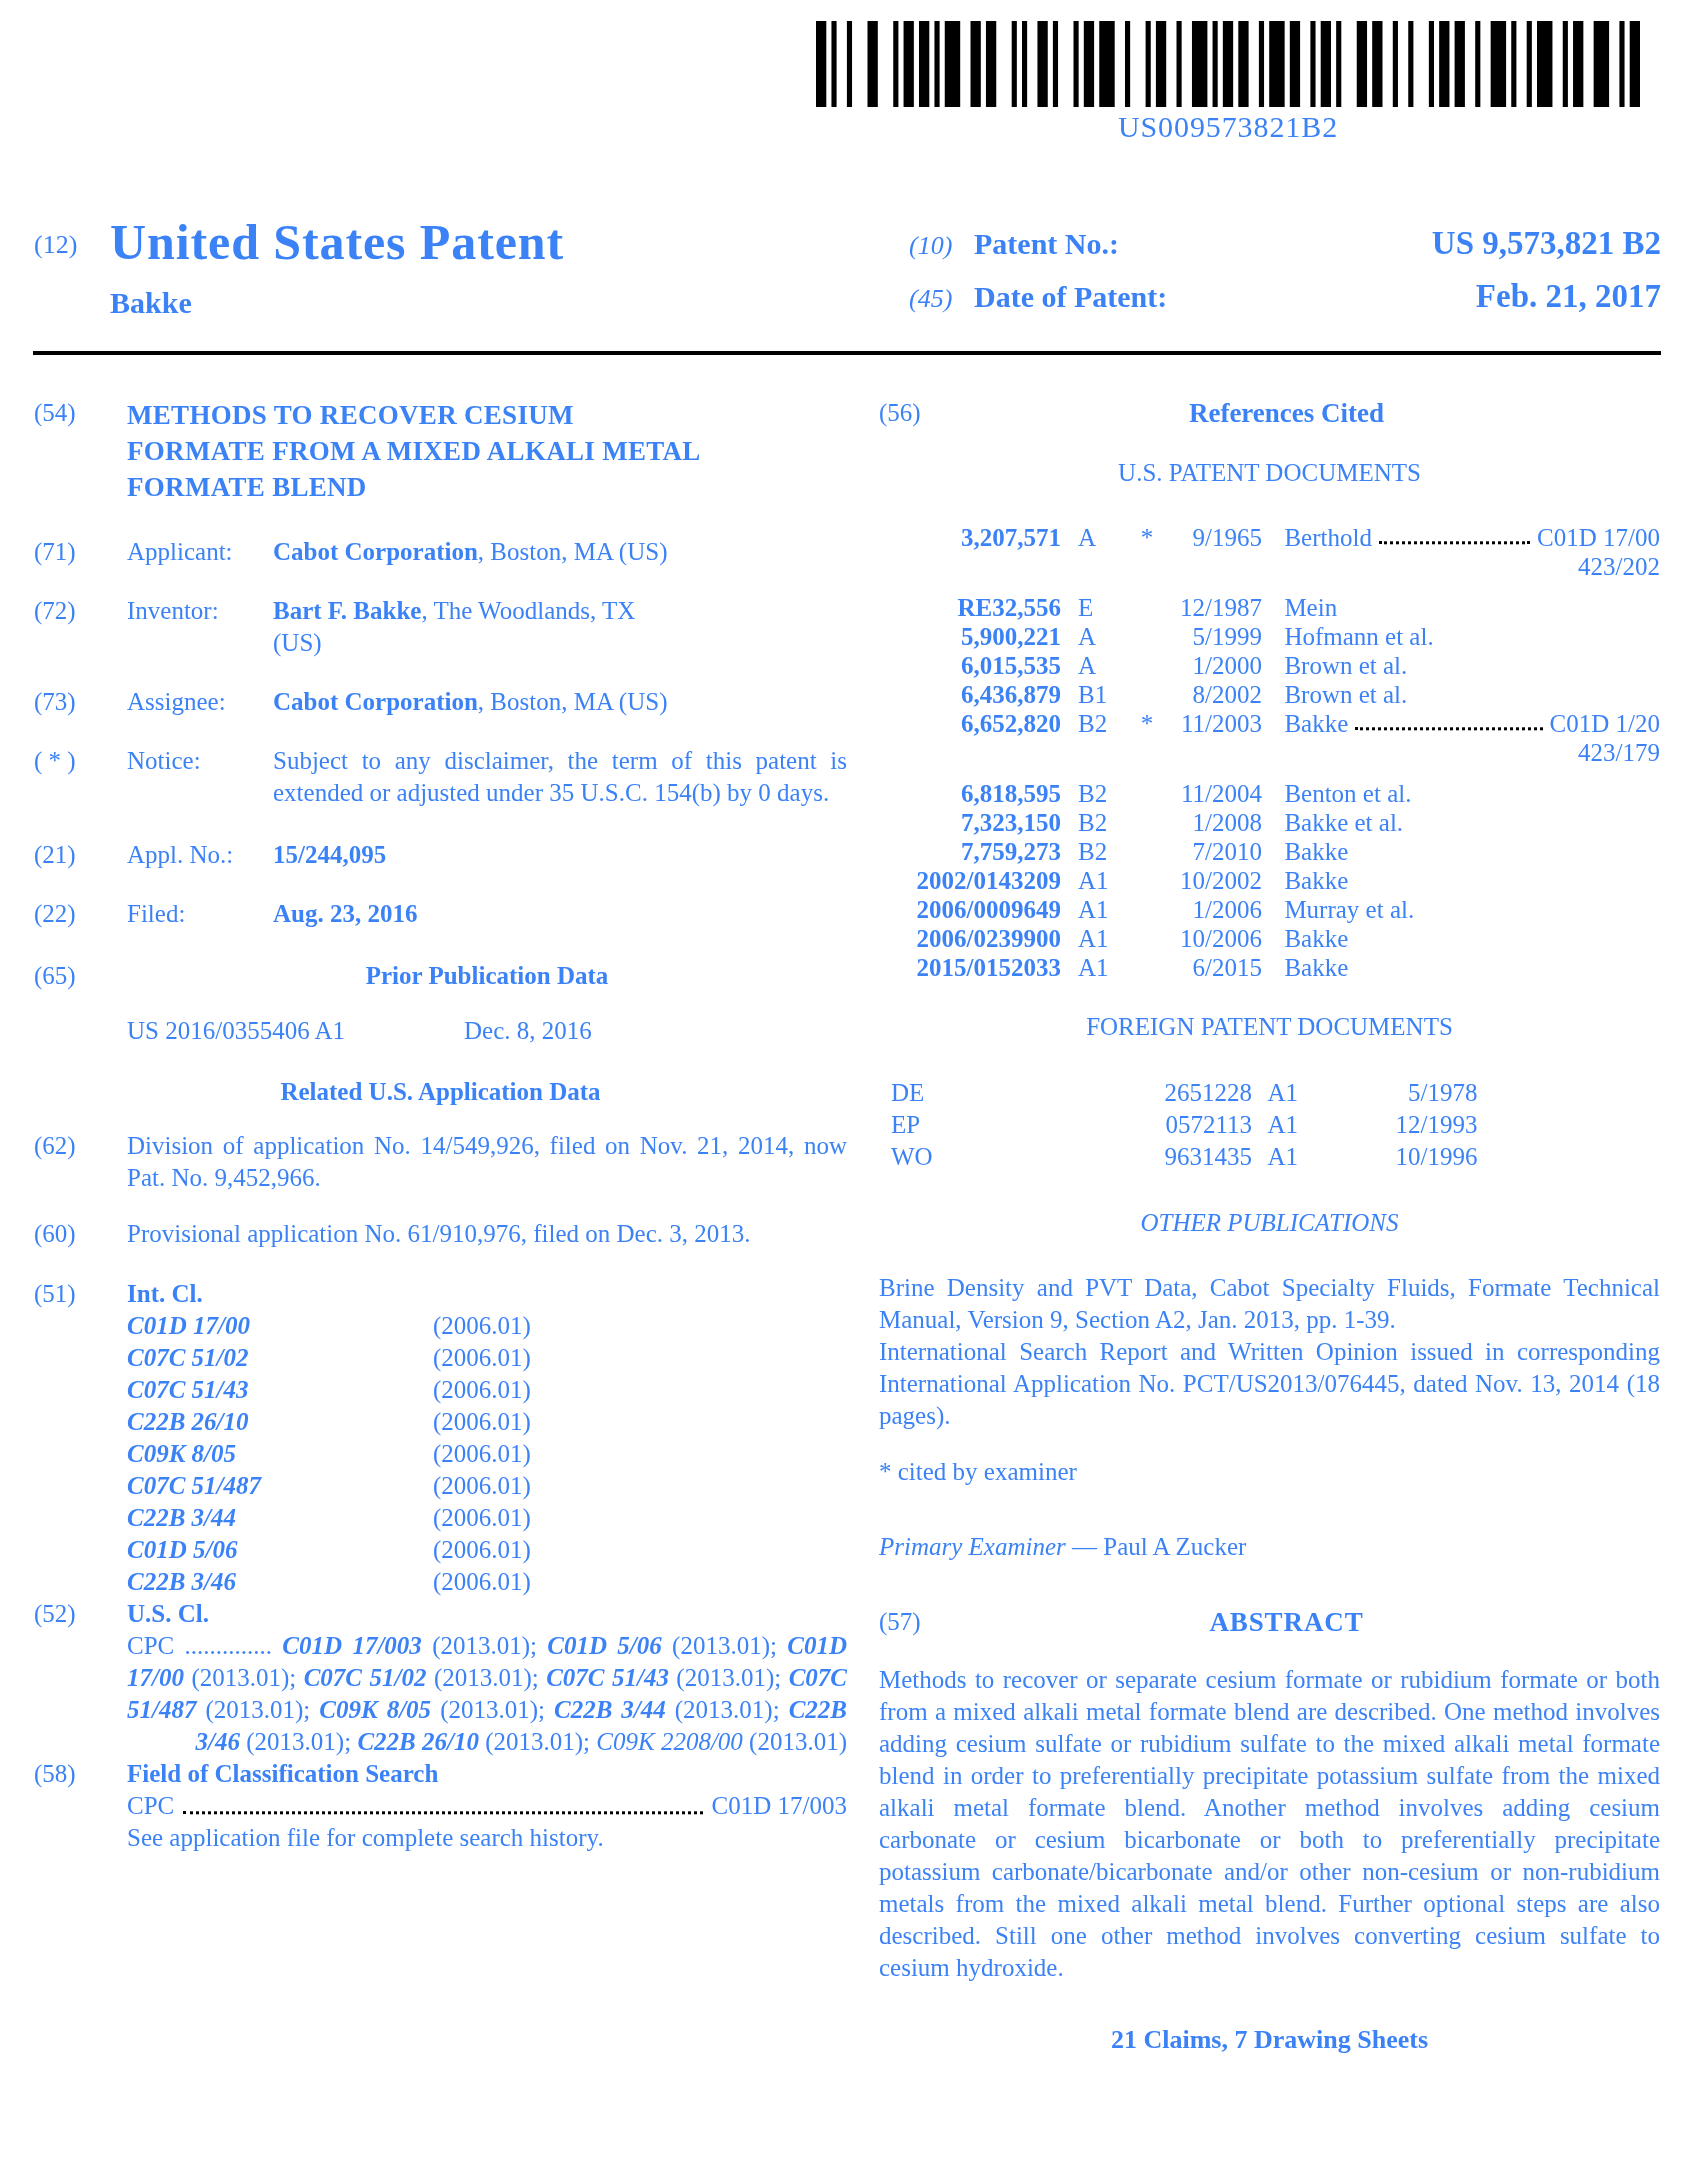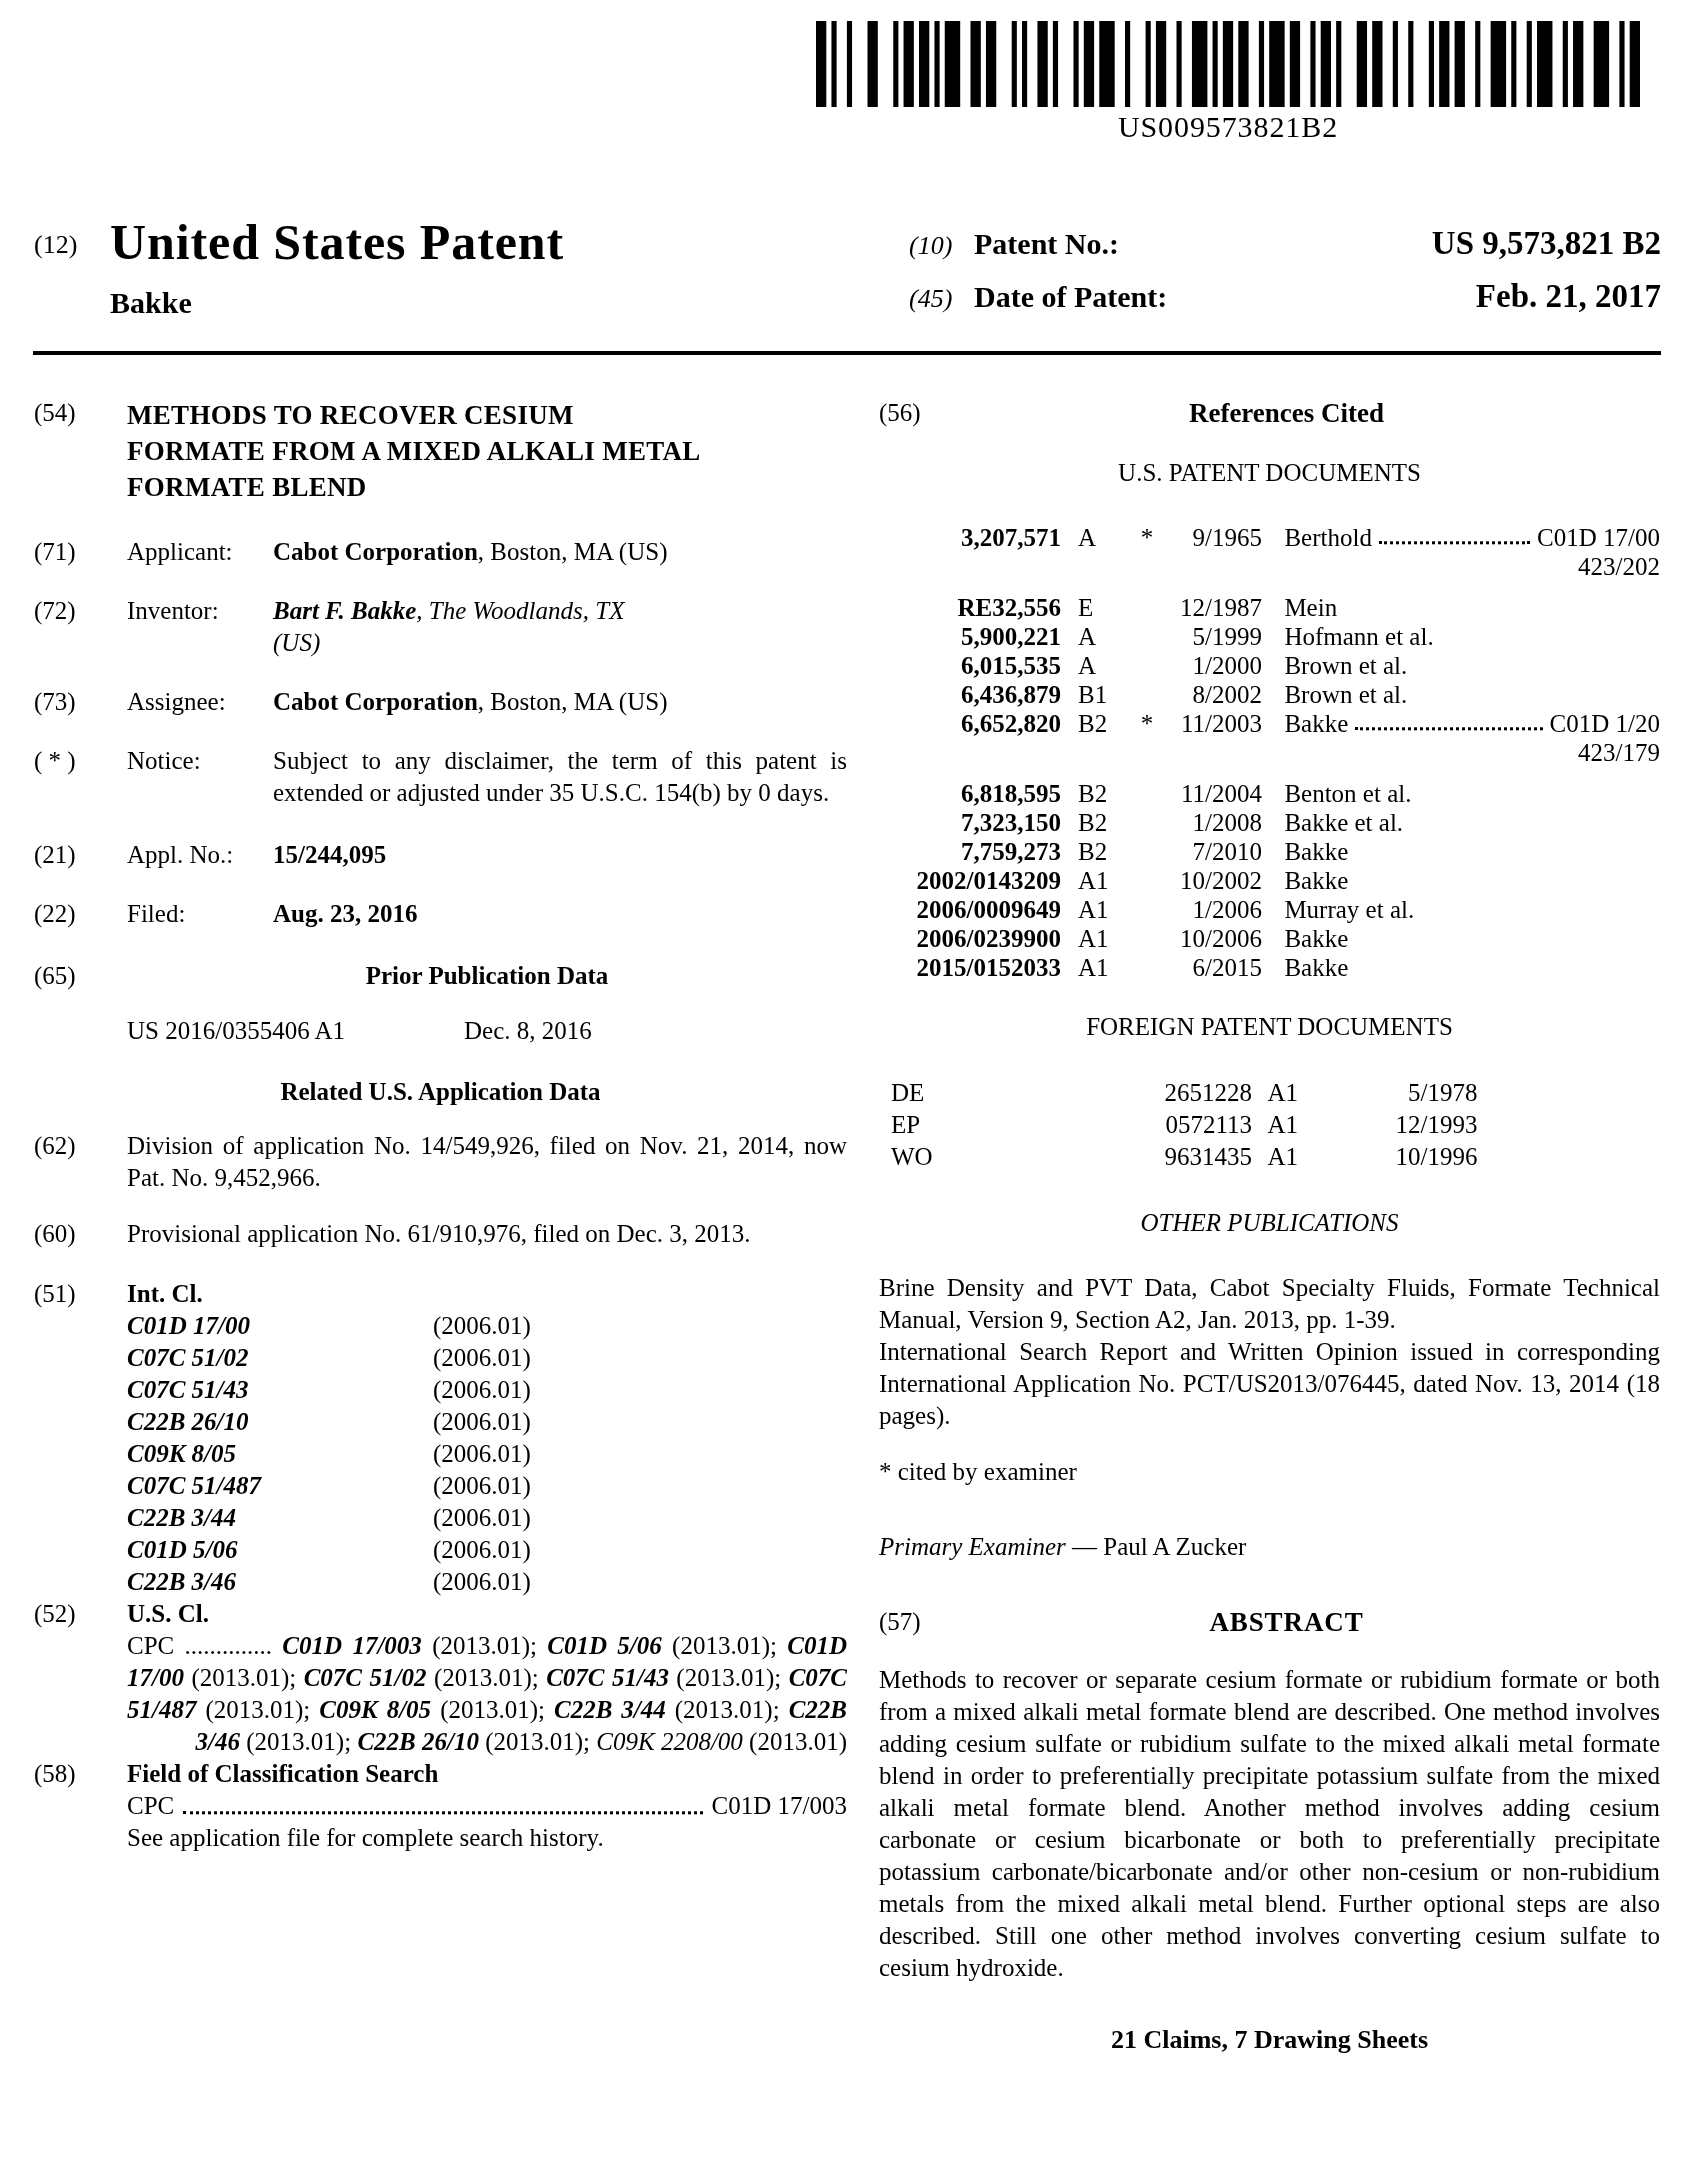--- a/index.html
+++ b/index.html
@@ -1,17 +1,17 @@
 <!DOCTYPE html>
 <html style="font-size:13.8px"><head>
 <meta charset="utf-8">
 <style>
   html,body{margin:0;padding:0;background:#e8e8e8;}
   .page{position:relative;width:1693px;height:2182px;background:#ffffff;margin:0 auto;
-        font-family:"Liberation Serif","DejaVu Serif",serif;color:#000000;overflow:hidden;}
+        font-family:"Liberation Serif","DejaVu Serif",serif;color:#3b82f6;overflow:hidden;}
 
   
   .barcode-wrap{position:absolute;left:816px;top:20.6px;width:824px;height:86px;}
   .barcode-wrap svg{width:100%;height:100%;display:block;}
   .barcode-label{position:absolute;left:816px;top:110px;width:824px;text-align:center;
                  font-size:30px;letter-spacing:0.9px;}
 
   
   .hdr-left{position:absolute;left:34px;top:217px;display:flex;align-items:flex-end;}
   .hdr-num{font-size:26px;width:76px;flex:none;padding-bottom:6.9px;}
@@ -30,21 +30,21 @@
   .col-right{position:absolute;left:879px;top:397px;width:781px;font-size:25px;line-height:32px;}
 
   .sec{display:flex;margin-bottom:27px;}
   .secnum{width:93px;flex:none;}
   .seclabel{width:146px;flex:none;}
   .secbody{flex:1;}
   .b{font-weight:bold;}
   .bi{font-weight:bold;font-style:italic;}
   .i{font-style:italic;}
   .just{text-align:justify;}
-  .prelines{white-space:pre-line;font-style:italic;}
+  .prelines{white-space:pre-line;}
 
   .title54{font-weight:bold;font-size:27px;line-height:36px;letter-spacing:0.3px;white-space:pre-line;}
 
   .center-head{text-align:center;font-weight:bold;}
   .pubrow{display:flex;padding-left:93px;margin-bottom:29px;}
   .pubrow .pubno{width:337px;flex:none;}
   .related-head{text-align:center;font-weight:bold;margin:5.2px 0 22.4px 0;}
 
   .intcl-row{display:flex;padding-left:93px;}
   .intcl-row .code{width:306px;flex:none;}

